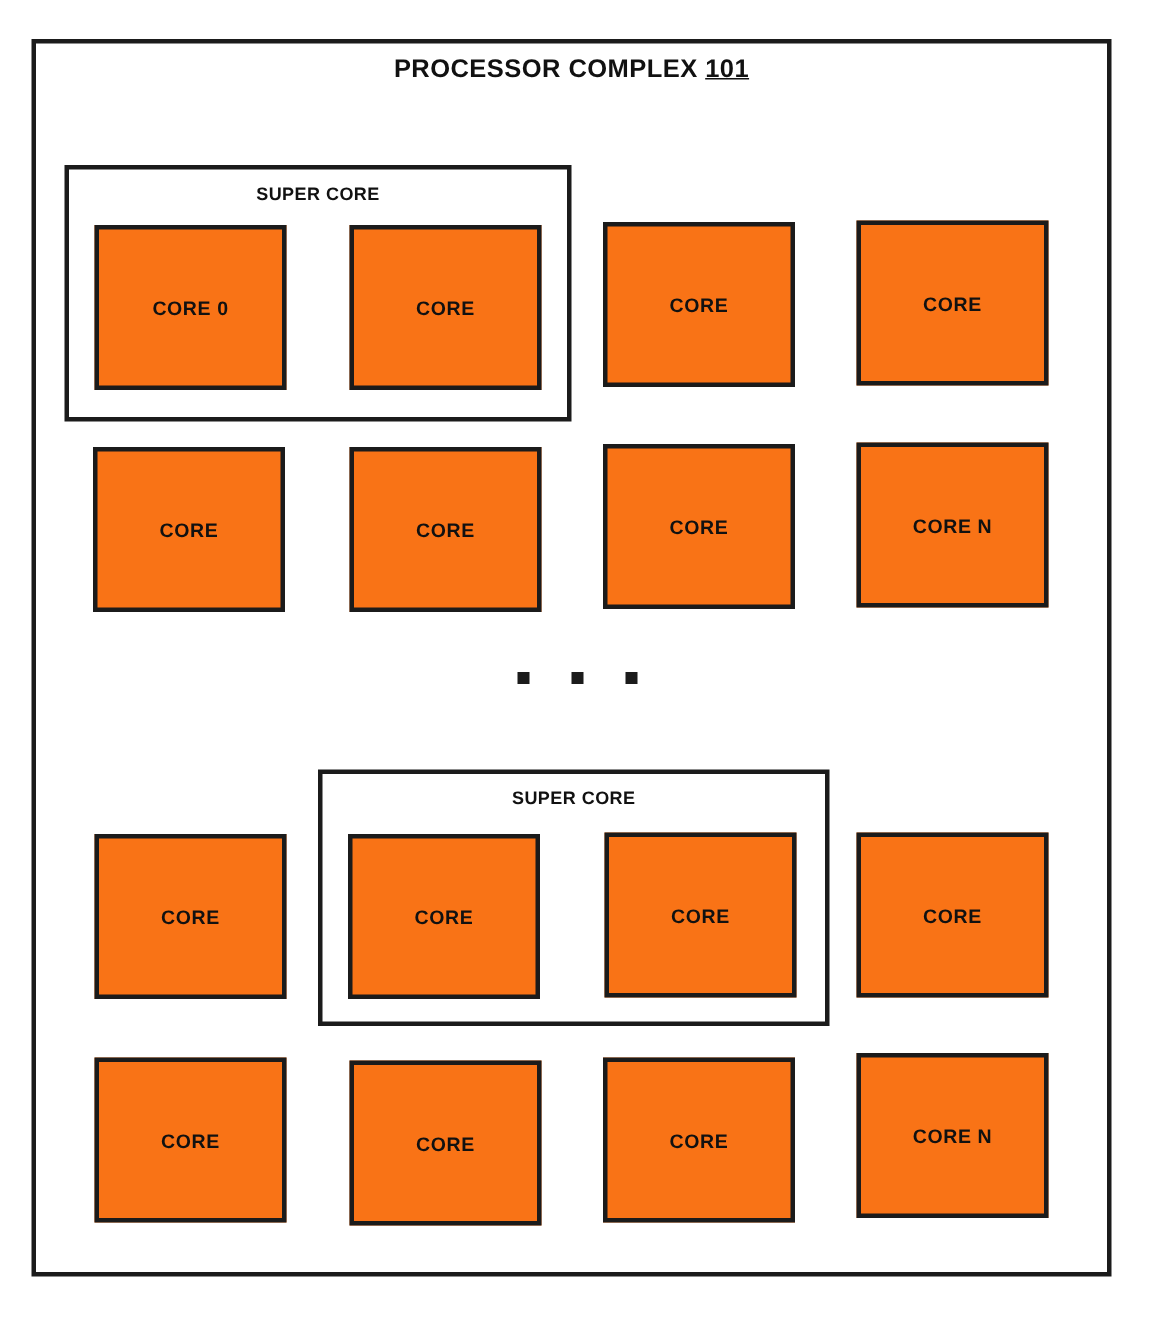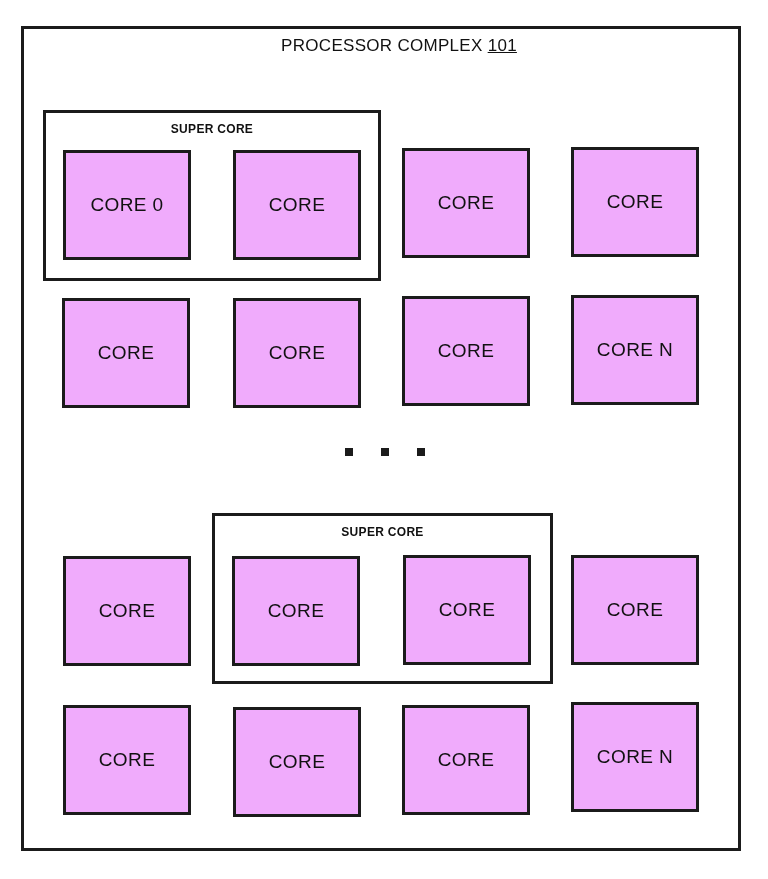--- a/index.html
+++ b/index.html
@@ -25,24 +25,23 @@
     border: 3px solid #1b1b1b;
     background: #ffffff;
   }
   .fig-title {
     position: absolute;
     left: 21px;
     top: 36px;
     width: 720px;
     text-align: center;
     font-size: 17px;
-    font-weight: normal;
+    font-weight: bold;
     letter-spacing: 0.3px;
     white-space: nowrap;
-    margin-left: 18px;
   }
   .fig-title .ref {
     text-decoration: underline;
     margin-left: 5px;
   }
   .super-core {
     position: absolute;
     border: 3px solid #1b1b1b;
     background: #ffffff;
   }
@@ -54,26 +53,26 @@
     text-align: center;
     font-size: 12px;
     font-weight: bold;
     letter-spacing: 0.3px;
   }
   .core-box {
     position: absolute;
     width: 122px;
     height: 104px;
     border: 3px solid #1b1b1b;
-    background: #f0abfc;
+    background: #f97316;
     display: flex;
     align-items: center;
     justify-content: center;
-    font-size: 19px;
-    font-weight: normal;
+    font-size: 13px;
+    font-weight: bold;
     letter-spacing: 0.4px;
     white-space: nowrap;
   }
   .ellipsis {
     position: absolute;
     left: 345px;
     top: 448px;
     width: 80px;
     display: flex;
     justify-content: space-between;

